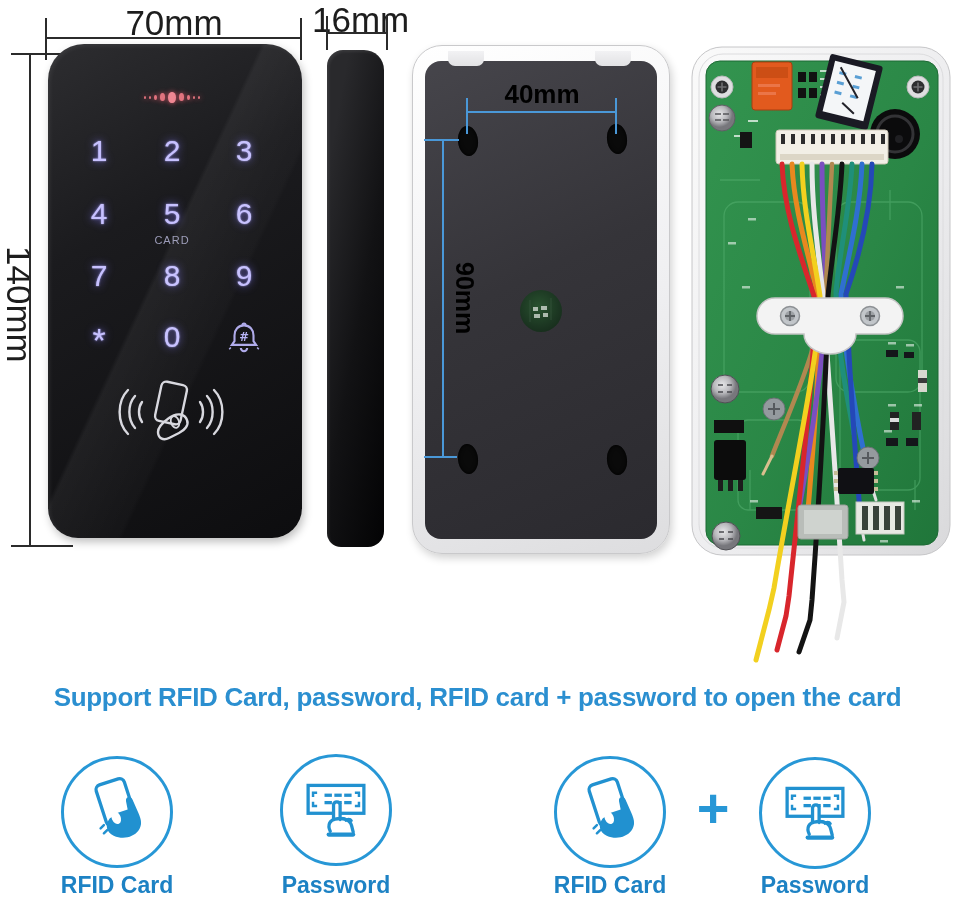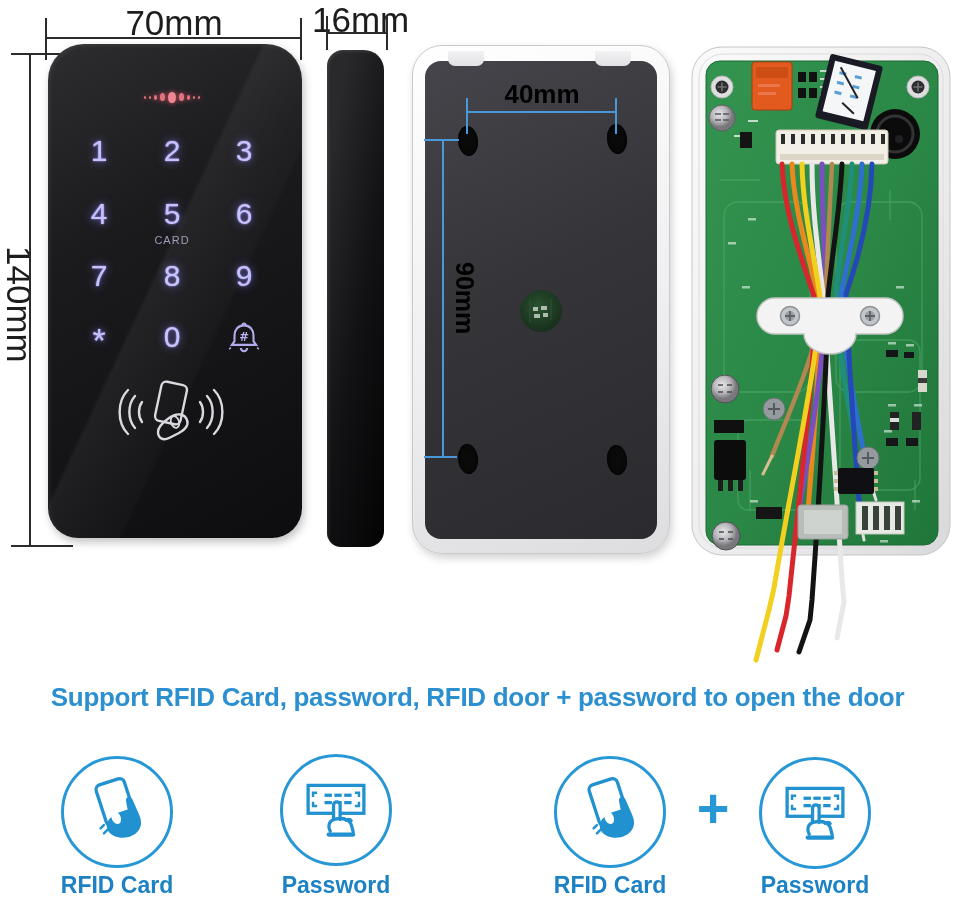--- a/index.html
+++ b/index.html
@@ -377,21 +377,21 @@
       <rect x="166" y="462" width="48" height="32" fill="#e7e9e3" stroke="#c4c8c0"></rect>
       <g fill="#39423a">
         <rect x="172" y="466" width="6" height="24"></rect>
           <rect x="183" y="466" width="6" height="24"></rect>
         <rect x="194" y="466" width="6" height="24"></rect>
           <rect x="205" y="466" width="6" height="24"></rect>
       </g>
     </g>
   </svg>
 
-  <div class="headline">Support RFID Card, password, RFID door + password to open the door</div>
+  <div class="headline">Support RFID Card, password, RFID card + password to open the card</div>
 
   <div class="feature-circle" style="left:61px;top:756px;">
     <svg width="82" height="82" viewBox="0 0 100 100">
       <rect x="30" y="12" width="36" height="52" rx="6" transform="rotate(-18 48 38)" fill="#ffffff" stroke="#2191d0" stroke-width="4"></rect>
       <path d="M41 58 c-6 8 -4 17 5 21 c11 5 24 2 30 -6 c5 -7 4 -13 0 -22 l-7 -16 c-2 -5 -9 -4 -8 2 l2 10 l-12 4 z" fill="#2191d0"></path>
       <ellipse cx="49" cy="57" rx="5.5" ry="8" transform="rotate(-24 49 57)" fill="#ffffff"></ellipse>
       <path d="M34 66 l-4 4 M38 72 l-4 4" stroke="#2191d0" stroke-width="3" stroke-linecap="round"></path>
     </svg>
   </div>
   <div class="feature-circle" style="left:280px;top:754px;">

